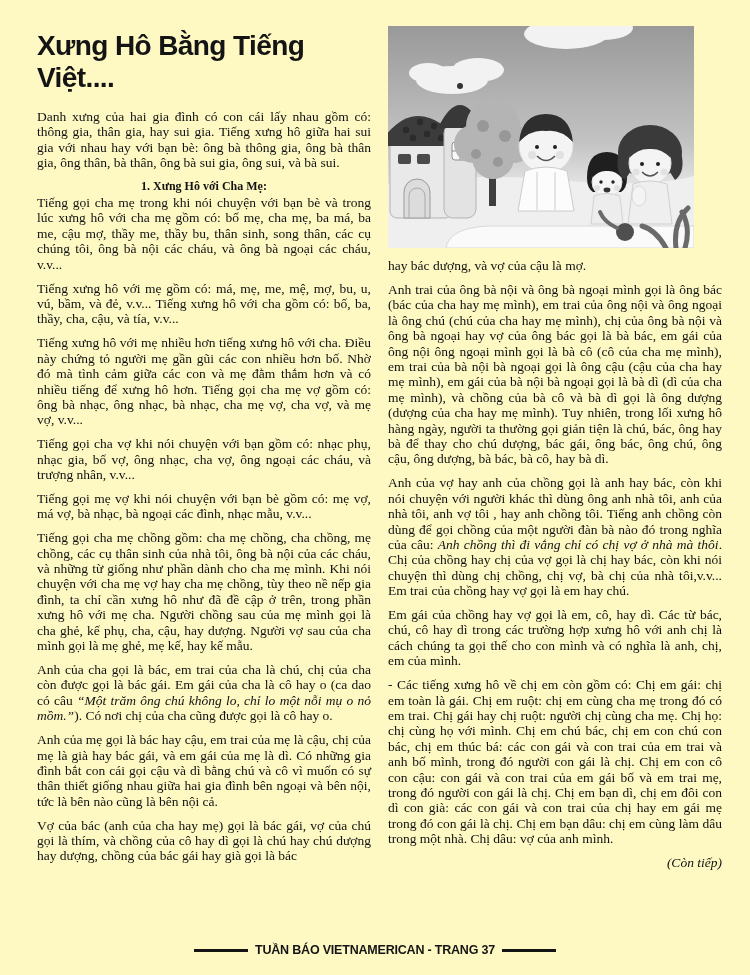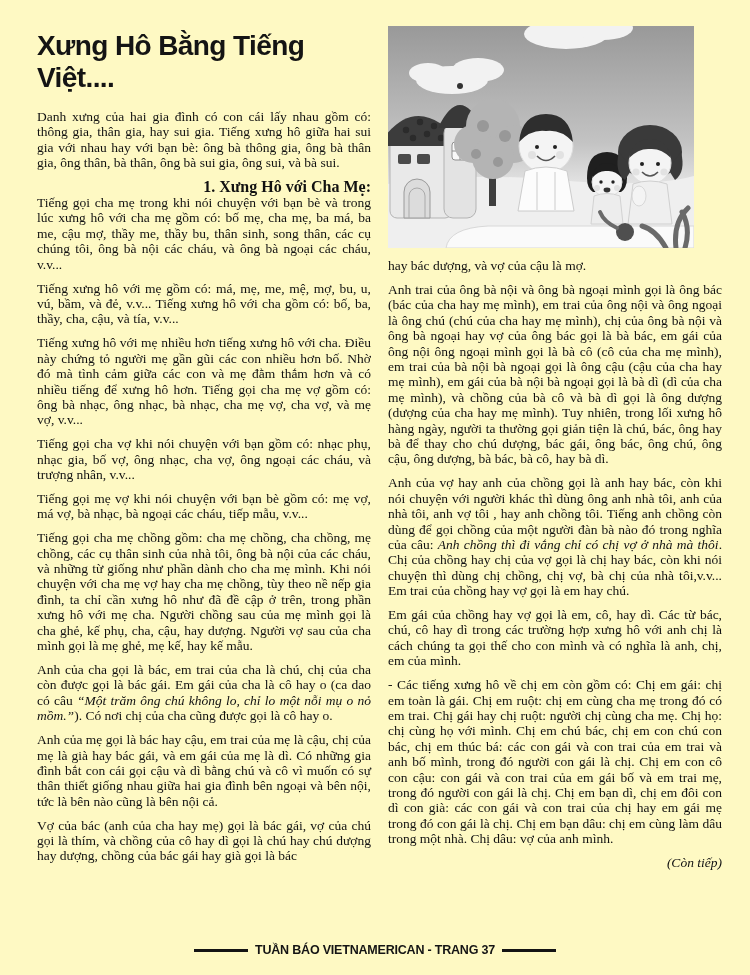--- a/index.html
+++ b/index.html
@@ -23,25 +23,25 @@
     margin: 4px 0 15px 0;
     color: #141414;
   }
   .col p {
     margin: 0 0 8.5px 0;
     font-size: 13.5px;
     line-height: 15.4px;
     text-align: justify;
   }
   .sec-heading {
-    font-size: 16px;
+    font-size: 12px;
     line-height: 15.4px;
     font-weight: bold;
     margin: 2px 0 0.5px 0;
-    text-align: right;
+    text-align: center;
   }
   .italic { font-style: italic; }
   .illustration {
     width: 306px; height: 222px;
     margin: 0 0 10px 0;
     overflow: hidden;
   }
   .continued {
     text-align: right !important;
     font-style: italic;
@@ -69,21 +69,21 @@
   <div class="columns">
 
     <div class="col">
       <h1 class="page-title">Xưng Hô Bằng Tiếng Việt....</h1>
       <p>Danh xưng của hai gia đình có con cái lấy nhau gồm có: thông gia, thân gia, hay sui gia. Tiếng xưng hô giữa hai sui gia với nhau hay với bạn bè: ông bà thông gia, ông bà thân gia, ông thân, bà thân, ông bà sui gia, ông sui, và bà sui.</p>
       <h2 class="sec-heading">1. Xưng Hô với Cha Mẹ:</h2>
       <p>Tiếng gọi cha mẹ trong khi nói chuyện với bạn bè và trong lúc xưng hô với cha mẹ gồm có: bố mẹ, cha mẹ, ba má, ba me, cậu mợ, thầy me, thầy bu, thân sinh, song thân, các cụ chúng tôi, ông bà nội các cháu, và ông bà ngoại các cháu, v.v...</p>
       <p>Tiếng xưng hô với mẹ gồm có: má, mẹ, me, mệ, mợ, bu, u, vú, bầm, và đẻ, v.v... Tiếng xưng hô với cha gồm có: bố, ba, thầy, cha, cậu, và tía, v.v...</p>
       <p>Tiếng xưng hô với mẹ nhiều hơn tiếng xưng hô với cha. Điều này chứng tỏ người mẹ gần gũi các con nhiều hơn bố. Nhờ đó mà tình cảm giữa các con và mẹ đằm thắm hơn và có nhiều tiếng để xưng hô hơn. Tiếng gọi cha mẹ vợ gồm có: ông bà nhạc, ông nhạc, bà nhạc, cha mẹ vợ, cha vợ, và mẹ vợ, v.v...</p>
       <p>Tiếng gọi cha vợ khi nói chuyện với bạn gồm có: nhạc phụ, nhạc gia, bố vợ, ông nhạc, cha vợ, ông ngoại các cháu, và trượng nhân, v.v...</p>
-      <p>Tiếng gọi mẹ vợ khi nói chuyện với bạn bè gồm có: mẹ vợ, má vợ, bà nhạc, bà ngoại các cháu, tiếp mẫu, v.v...</p>
+      <p>Tiếng gọi mẹ vợ khi nói chuyện với bạn bè gồm có: mẹ vợ, má vợ, bà nhạc, bà ngoại các đình, nhạc mẫu, v.v...</p>
       <p>Tiếng gọi cha mẹ chồng gồm: cha mẹ chồng, cha chồng, mẹ chồng, các cụ thân sinh của nhà tôi, ông bà nội của các cháu, và những từ giống như phần dành cho cha mẹ mình. Khi nói chuyện với cha mẹ vợ hay cha mẹ chồng, tùy theo nề nếp gia đình, ta chỉ cần xưng hô như đã đề cập ở trên, trong phần xưng hô với mẹ cha. Người chồng sau của mẹ mình gọi là cha ghẻ, kế phụ, cha, cậu, hay dượng. Người vợ sau của cha mình gọi là mẹ ghẻ, mẹ kế, hay kế mẫu.</p>
       <p><span>Anh của cha gọi là bác, em trai của cha là chú, chị của cha còn được gọi là bác gái. Em gái của cha là cô hay o (ca dao có câu </span><span class="italic">“Một trăm ông chú không lo, chỉ lo một nỗi mụ o nỏ mồm.”</span><span>). Có nơi chị của cha cũng được gọi là cô hay o.</span></p>
       <p>Anh của mẹ gọi là bác hay cậu, em trai của mẹ là cậu, chị của mẹ là già hay bác gái, và em gái của mẹ là dì. Có những gia đình bắt con cái gọi cậu và dì bằng chú và cô vì muốn có sự thân thiết giống nhau giữa hai gia đình bên ngoại và bên nội, tức là bên nào cũng là bên nội cả.</p>
       <p>Vợ của bác (anh của cha hay mẹ) gọi là bác gái, vợ của chú gọi là thím, và chồng của cô hay dì gọi là chú hay chú dượng hay dượng, chồng của bác gái hay già gọi là bác</p>
     </div>
 
     <div class="col">
       <div class="illustration">
         <svg viewBox="0 0 306 222" width="306" height="222" xmlns="http://www.w3.org/2000/svg">
           <defs>

